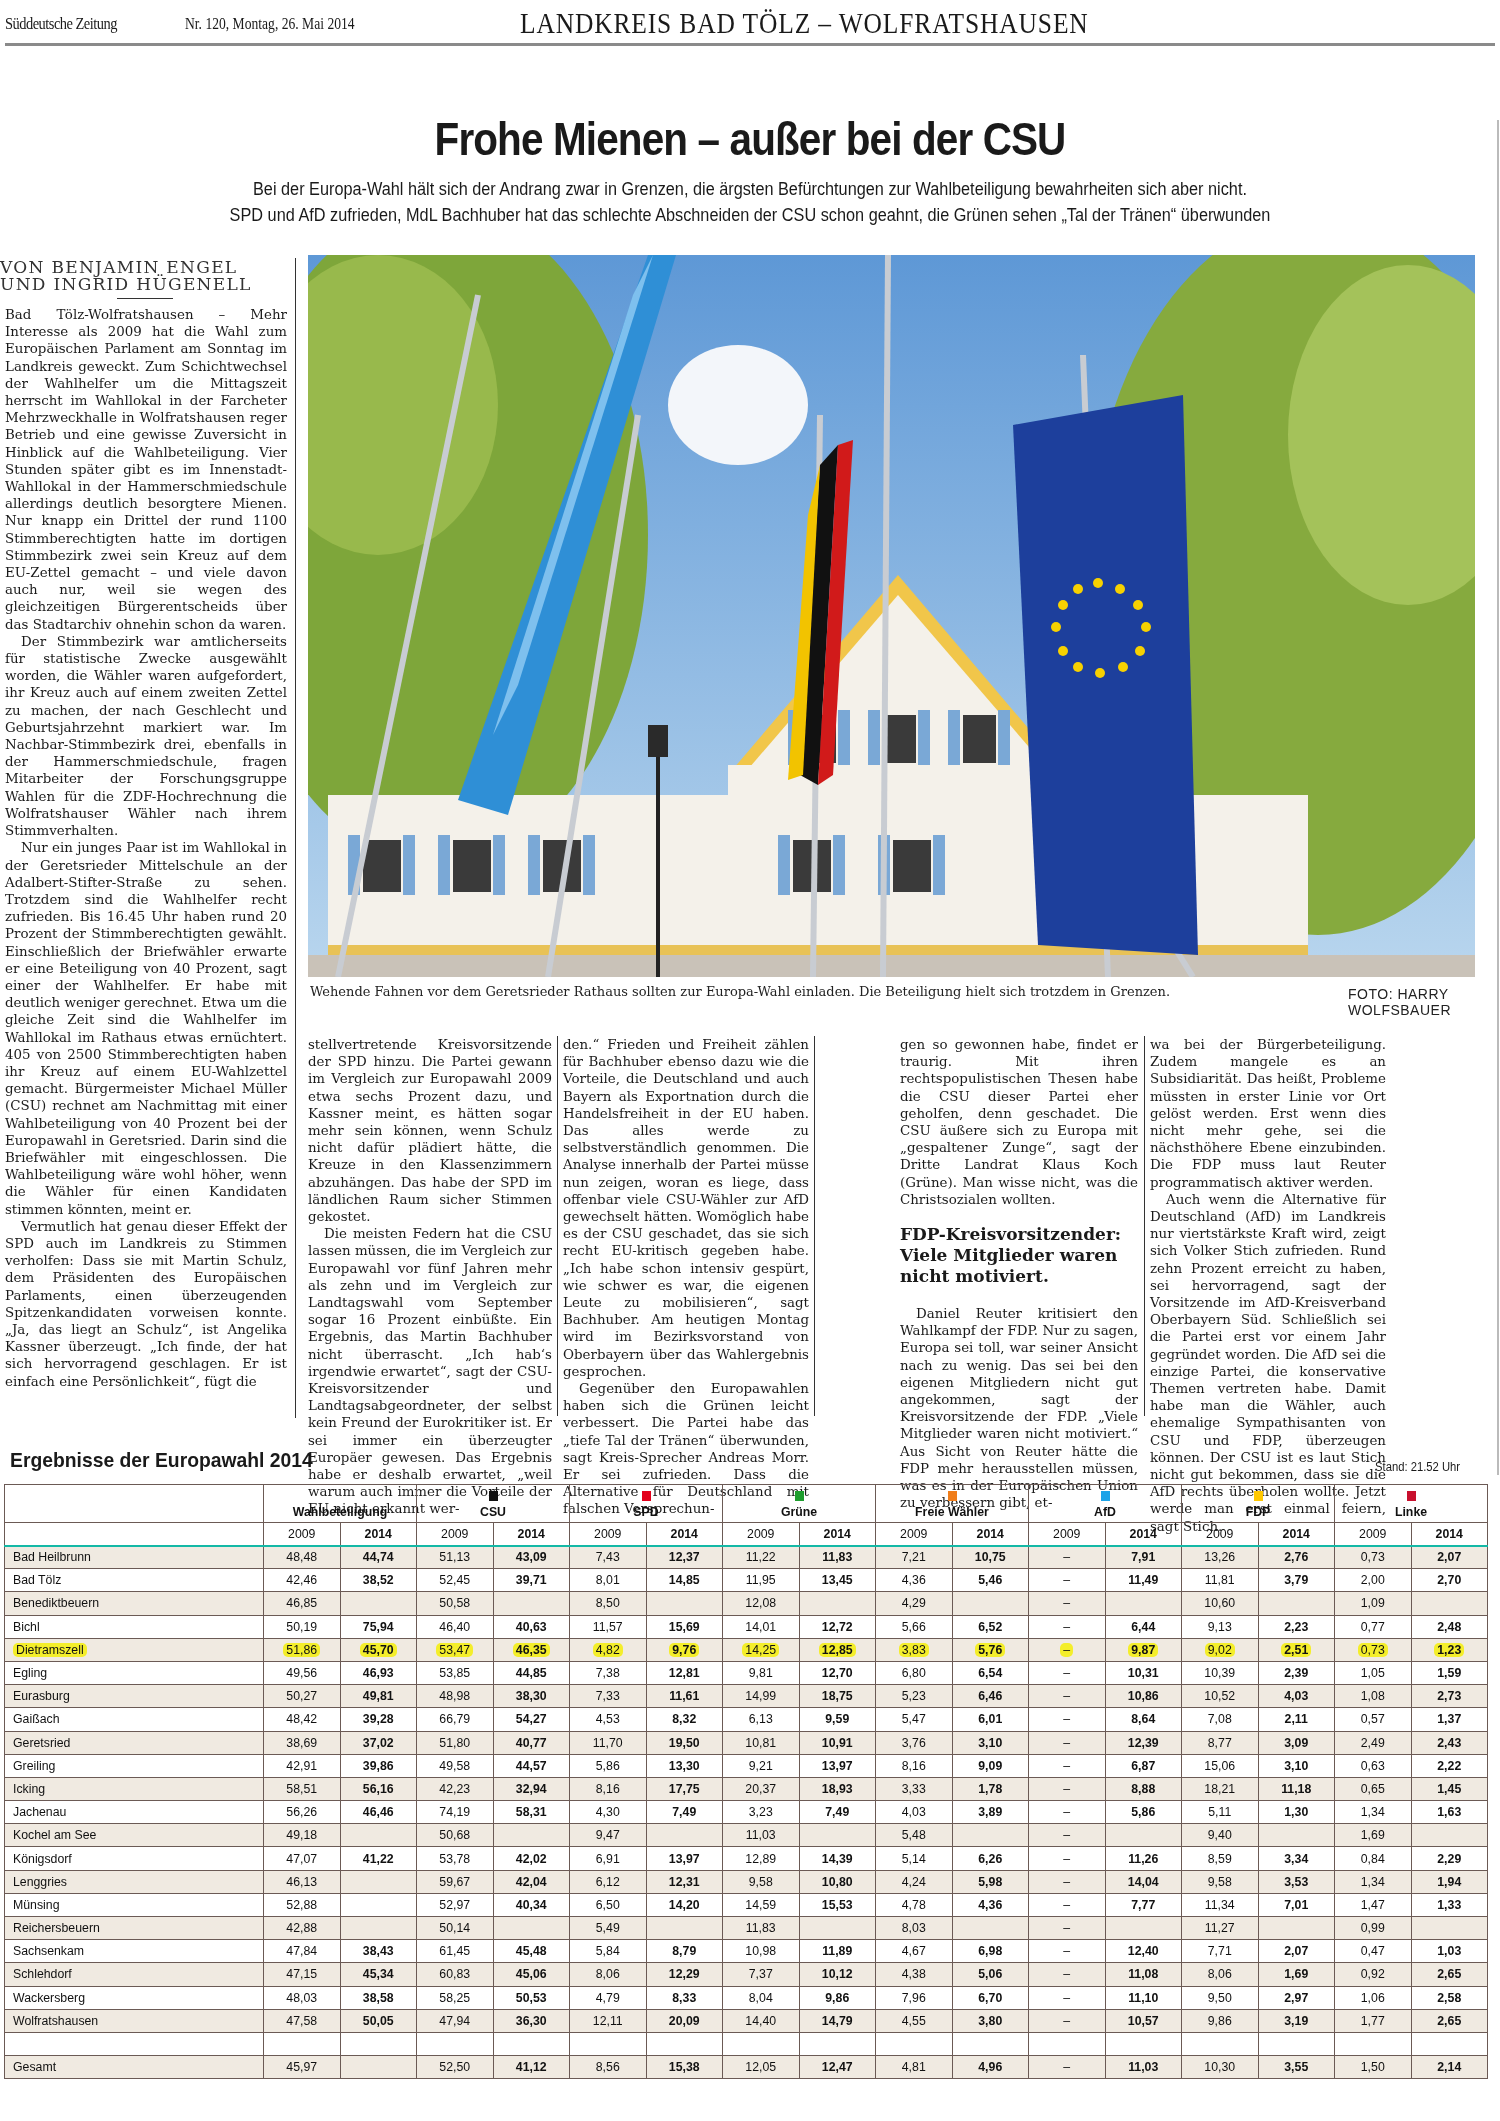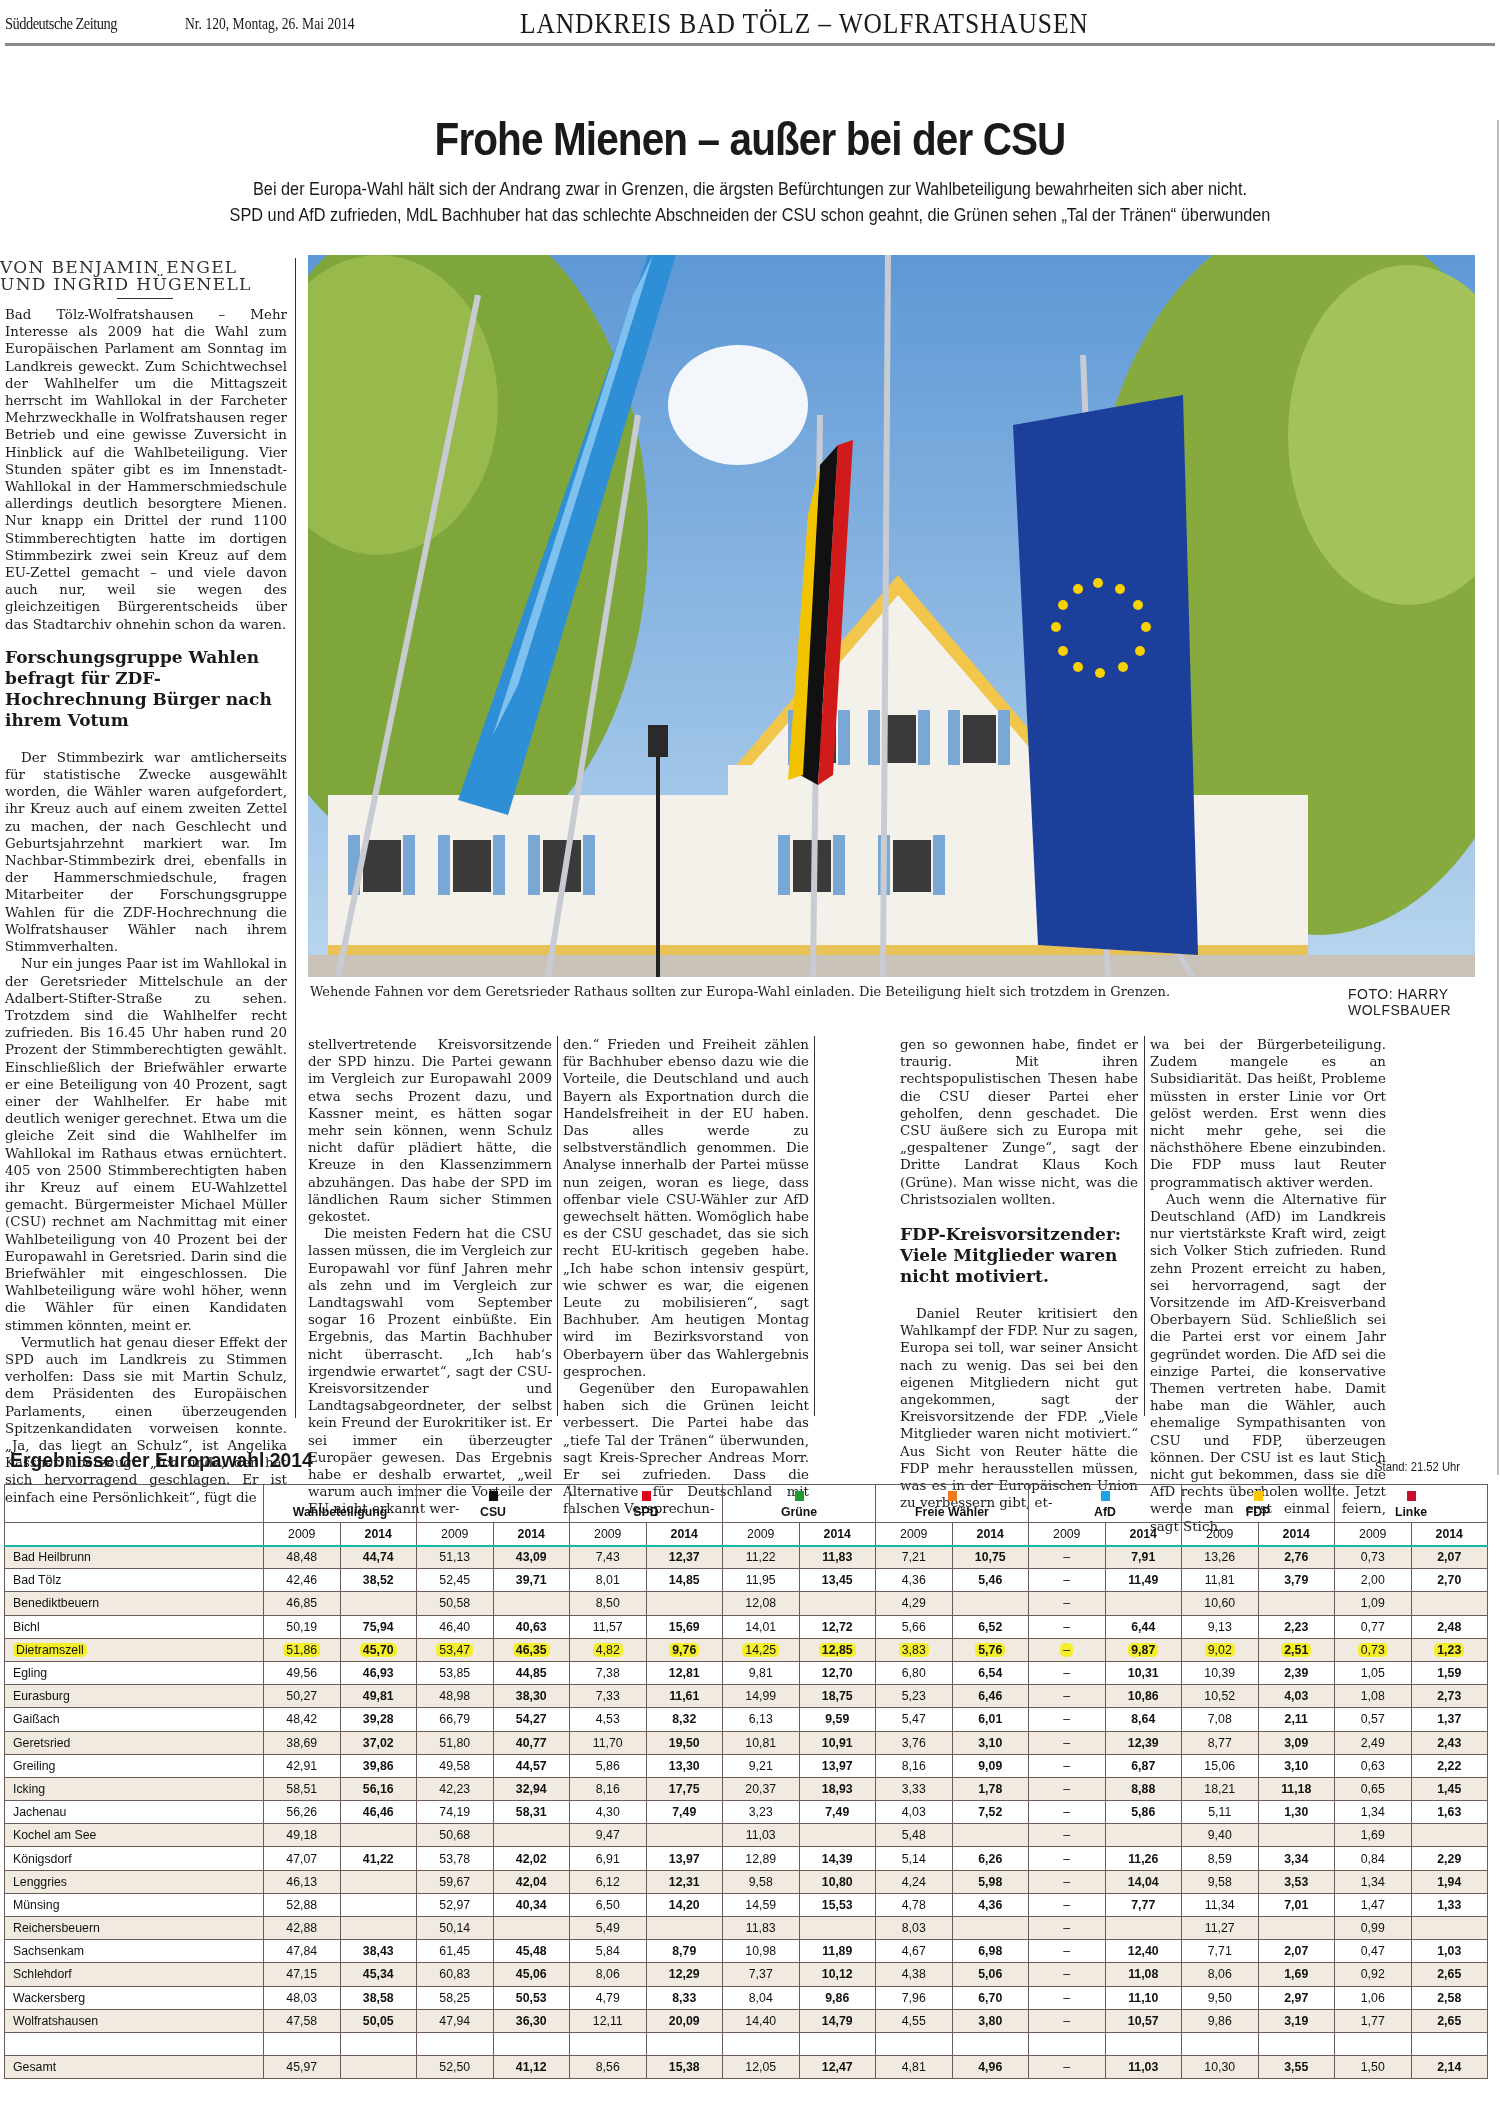--- a/index.html
+++ b/index.html
@@ -66,21 +66,20 @@
 <div class="vr-right"></div>
 
 <div class="byline">
   <div>VON BENJAMIN ENGEL</div>
   <div>UND INGRID HÜGENELL</div>
 </div>
 <div class="byline-rule"></div>
 
 <div class="col" style="left:5px; top:306px; width:282px;">
   <p><span class="lead">Bad Tölz-Wolfratshausen</span><span> – Mehr Interesse als 2009 hat die Wahl zum Europäischen Parlament am Sonntag im Landkreis geweckt. Zum Schichtwechsel der Wahlhelfer um die Mittagszeit herrscht im Wahllokal in der Farcheter Mehrzweckhalle in Wolfratshausen reger Betrieb und eine gewisse Zuversicht in Hinblick auf die Wahlbeteiligung. Vier Stunden später gibt es im Innenstadt-Wahllokal in der Hammerschmiedschule allerdings deutlich besorgtere Mienen. Nur knapp ein Drittel der rund 1100 Stimmberechtigten hatte im dortigen Stimmbezirk zwei sein Kreuz auf dem EU-Zettel gemacht – und viele davon auch nur, weil sie wegen des gleichzeitigen Bürgerentscheids über das Stadtarchiv ohnehin schon da waren.</span></p>
-  <h3 style="margin-top:14px;">Forschungsgruppe Wahlen befragt für ZDF-Hochrechnung Bürger nach ihrem Votum</h3>
   <p class="ind">Der Stimmbezirk war amtlicherseits für statistische Zwecke ausgewählt worden, die Wähler waren aufgefordert, ihr Kreuz auch auf einem zweiten Zettel zu machen, der nach Geschlecht und Geburtsjahrzehnt markiert war. Im Nachbar-Stimmbezirk drei, ebenfalls in der Hammerschmiedschule, fragen Mitarbeiter der Forschungsgruppe Wahlen für die ZDF-Hochrechnung die Wolfratshauser Wähler nach ihrem Stimmverhalten.</p>
   <p class="ind">Nur ein junges Paar ist im Wahllokal in der Geretsrieder Mittelschule an der Adalbert-Stifter-Straße zu sehen. Trotzdem sind die Wahlhelfer recht zufrieden. Bis 16.45 Uhr haben rund 20 Prozent der Stimmberechtigten gewählt. Einschließlich der Briefwähler erwarte er eine Beteiligung von 40 Prozent, sagt einer der Wahlhelfer. Er habe mit deutlich weniger gerechnet. Etwa um die gleiche Zeit sind die Wahlhelfer im Wahllokal im Rathaus etwas ernüchtert. 405 von 2500 Stimmberechtigten haben ihr Kreuz auf einem EU-Wahlzettel gemacht. Bürgermeister Michael Müller (CSU) rechnet am Nachmittag mit einer Wahlbeteiligung von 40 Prozent bei der Europawahl in Geretsried. Darin sind die Briefwähler mit eingeschlossen. Die Wahlbeteiligung wäre wohl höher, wenn die Wähler für einen Kandidaten stimmen könnten, meint er.</p>
   <p class="ind">Vermutlich hat genau dieser Effekt der SPD auch im Landkreis zu Stimmen verholfen: Dass sie mit Martin Schulz, dem Präsidenten des Europäischen Parlaments, einen überzeugenden Spitzenkandidaten vorweisen konnte. „Ja, das liegt an Schulz“, ist Angelika Kassner überzeugt. „Ich finde, der hat sich hervorragend geschlagen. Er ist einfach eine Persönlichkeit“, fügt die</p>
 </div>
 <div class="col-rule" style="left:295px; top:258px; height:1160px;"></div>
 
 <div class="photo">
   <svg width="1167" height="722" viewBox="0 0 1167 722">
     <defs>
       <linearGradient id="sky" x1="0" y1="0" x2="0" y2="1">
@@ -464,21 +463,21 @@
         <td><span>Jachenau</span></td>
         <td><span>56,26</span></td>
         <td class="b"><span>46,46</span></td>
         <td><span>74,19</span></td>
         <td class="b"><span>58,31</span></td>
         <td><span>4,30</span></td>
         <td class="b"><span>7,49</span></td>
         <td><span>3,23</span></td>
         <td class="b"><span>7,49</span></td>
         <td><span>4,03</span></td>
-        <td class="b"><span>7,52</span></td>
+        <td class="b"><span>3,89</span></td>
         <td><span>–</span></td>
         <td class="b"><span>5,86</span></td>
         <td><span>5,11</span></td>
         <td class="b"><span>1,30</span></td>
         <td><span>1,34</span></td>
         <td class="b"><span>1,63</span></td>
       </tr>
       <tr class="alt">
         <td><span>Kochel am See</span></td>
         <td><span>49,18</span></td>

